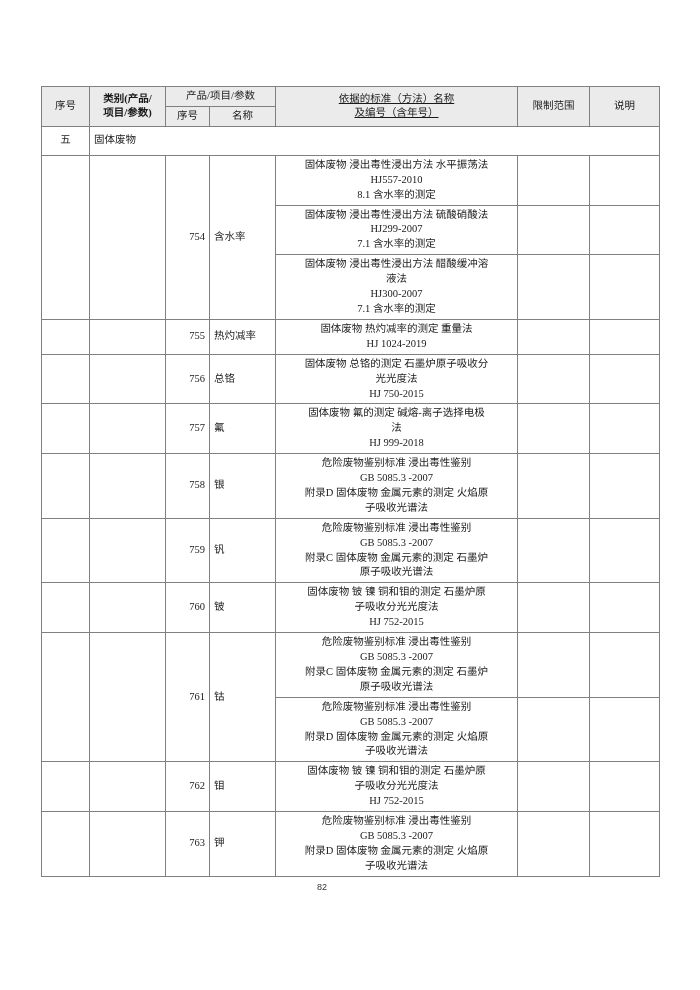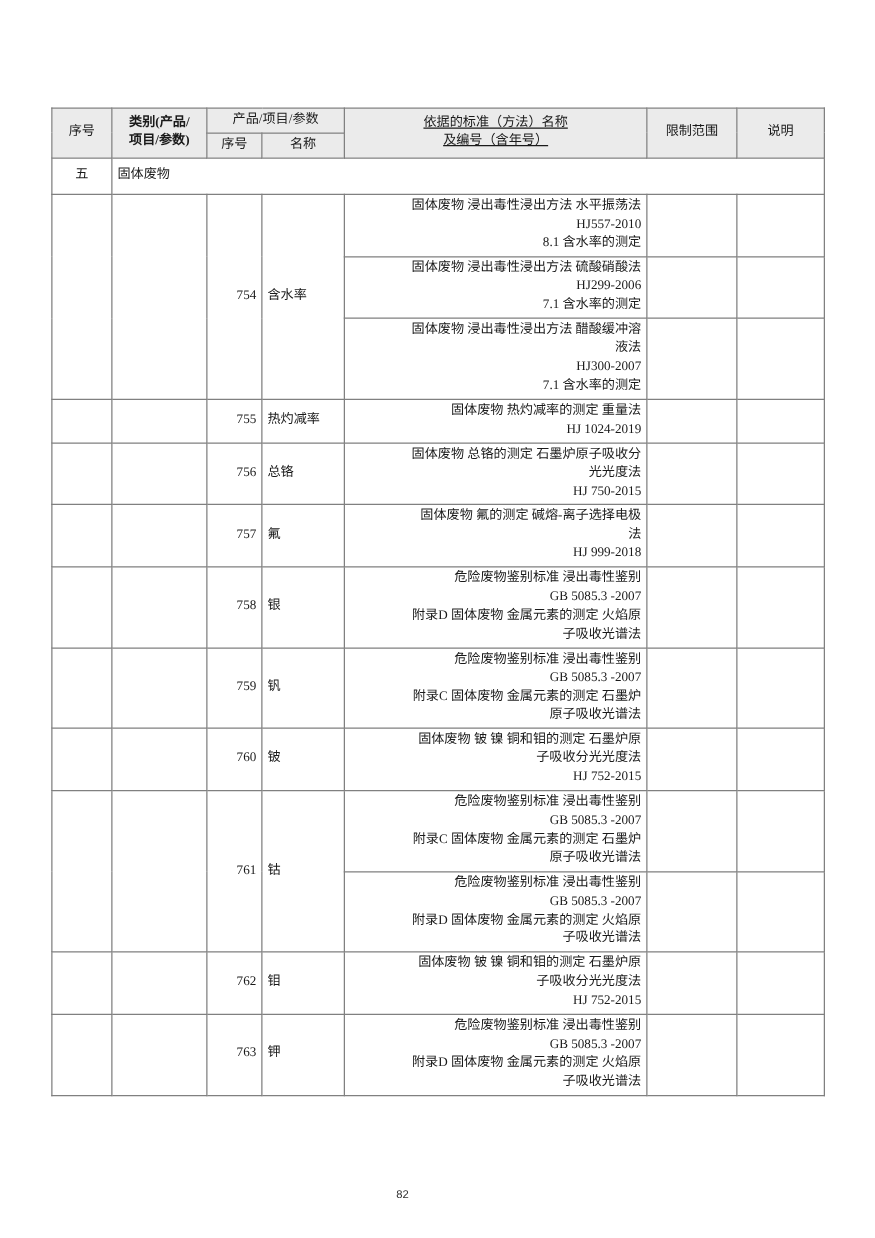--- a/index.html
+++ b/index.html
@@ -66,29 +66,29 @@
   }
   .cell-center {
     text-align: right;
   }
   .cell-name {
     text-align: left;
     padding-left: 7px;
     margin-top: 38px;
   }
   .std-cell {
-    text-align: right;
+    text-align: center;
     padding-left: 6px;
     padding-right: 2px;
     white-space: pre-line;
   }
   .pagenum {
     position: absolute;
     left: 0;
-    top: 950px;
+    top: 882px;
     width: 644px;
     text-align: center;
     font-family: "Liberation Sans", sans-serif;
     font-size: 9px;
     color: #333;
   }
   .empty-cell { }
 </style>
 </head>
 <body>
@@ -133,21 +133,21 @@
             <td rowspan="3" class="cell-center">754</td>
             <td rowspan="3" class="cell-name">含水率</td>
             <td class="std-cell">固体废物  浸出毒性浸出方法  水平振荡法
 HJ557-2010
 8.1  含水率的测定</td>
             <td class="cell-center"></td>
             <td class="cell-center"></td>
           </tr>
           <tr>
             <td class="std-cell">固体废物  浸出毒性浸出方法  硫酸硝酸法
-HJ299-2006
+HJ299-2007
 7.1  含水率的测定</td>
             <td class="cell-center"></td>
             <td class="cell-center"></td>
           </tr>
           <tr>
             <td class="std-cell">固体废物  浸出毒性浸出方法  醋酸缓冲溶
 液法
 HJ300-2007
 7.1  含水率的测定</td>
             <td class="cell-center"></td>

